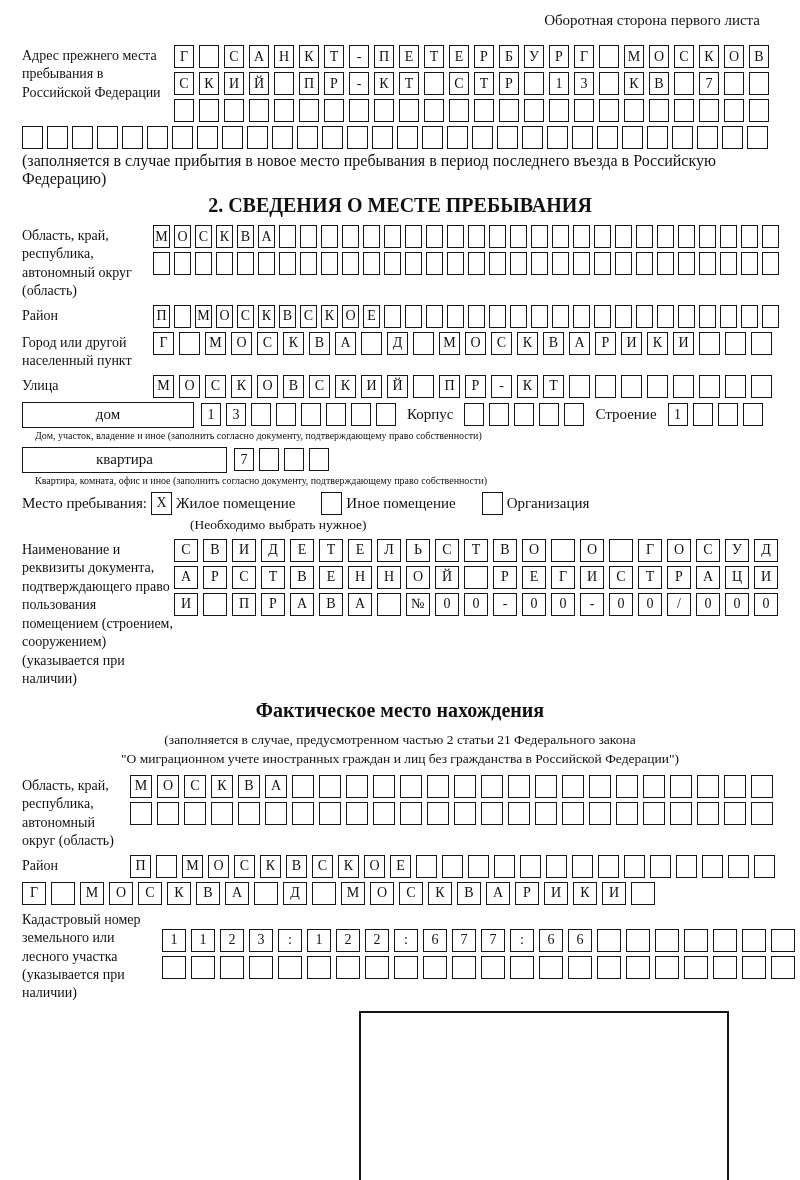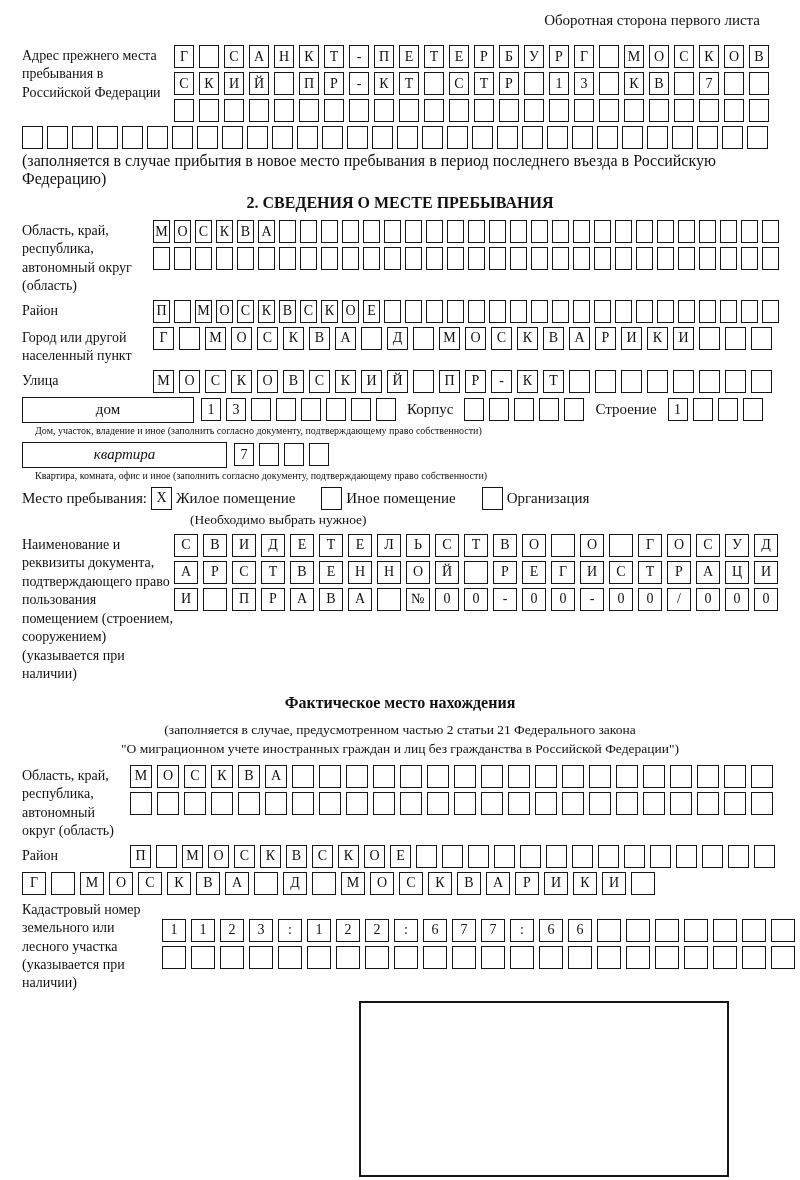--- a/index.html
+++ b/index.html
@@ -30,29 +30,29 @@
   .g30f { gap:4px; }  .g30f .cell { width:21px; }
   .g30  { gap:4px; }  .g30  .cell { width:17px; }
   .g24b { gap:5px; }  .g24b .cell { width:21px; }
   .g21  { gap:5px; }  .g21  .cell { width:24px; }
   .gf24 { gap:5px; }  .gf24 .cell { width:22px; }
   .gf25 { gap:5px; }  .gf25 .cell { width:21px; }
   .gf22 { gap:5px; }  .gf22 .cell { width:24px; }
   .g20  { gap:5px; }  .g20  .cell { width:20px; }
 
   .note-c { text-align:left; font-size:16px; margin:3px 0 4px 0; }
-  .sect-title { text-align:center; font-weight:bold; font-size:16px; margin:6px 0 8px 0; }
+  .sect-title { text-align:center; font-weight:bold; font-size:20px; margin:6px 0 8px 0; }
 
   .houserow { display:flex; align-items:center; gap:7px; margin:4px 0 2px 0; }
   .widebox {
     border:1.5px solid #161616; height:26px; display:flex;
     align-items:center; justify-content:center; font-size:15px;
   }
   .wb-dom { width:172px; }
-  .wb-kv  { width:205px;font-style:italic; }
+  .wb-kv  { width:205px; }
   .inlbl { font-size:15px; padding:0 4px; }
   .cap { font-size:10px; margin:2px 0 6px 13px; }
 
   .stayrow { display:flex; align-items:center; font-size:15px; margin-top:4px; gap:4px; }
   .chk {
     border:1.5px solid #161616; width:21px; height:23px; flex:0 0 21px;
     display:flex; align-items:center; justify-content:center; font-size:14px;
   }
   .opt-gap { width:18px; }
   .stay-note { font-size:13.5px; margin:2px 0 6px 168px; }

